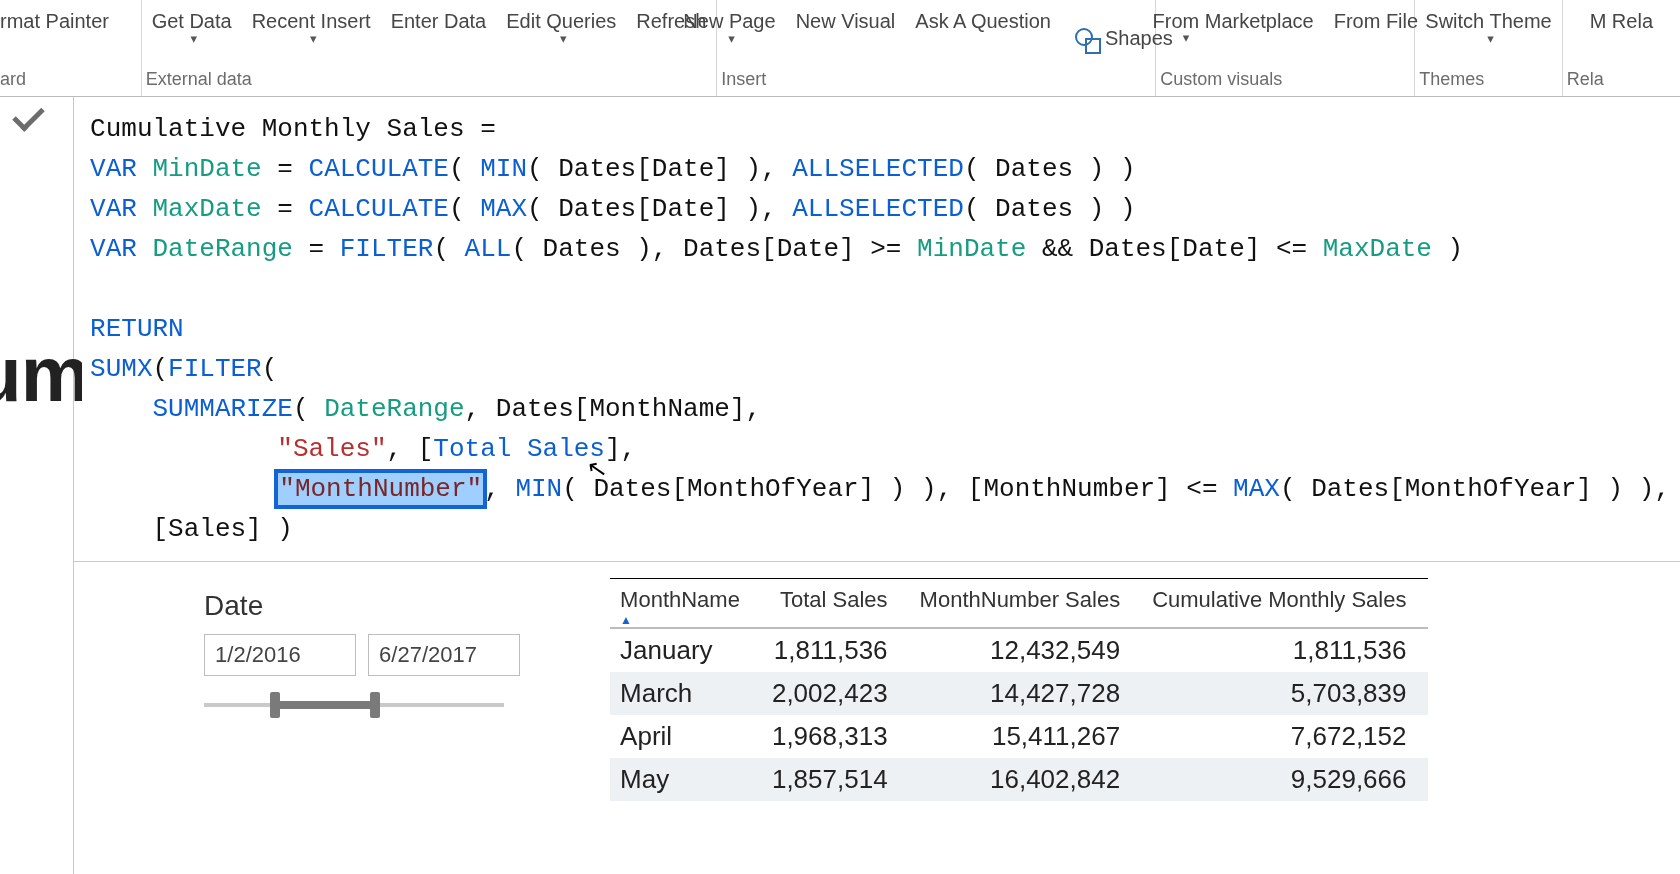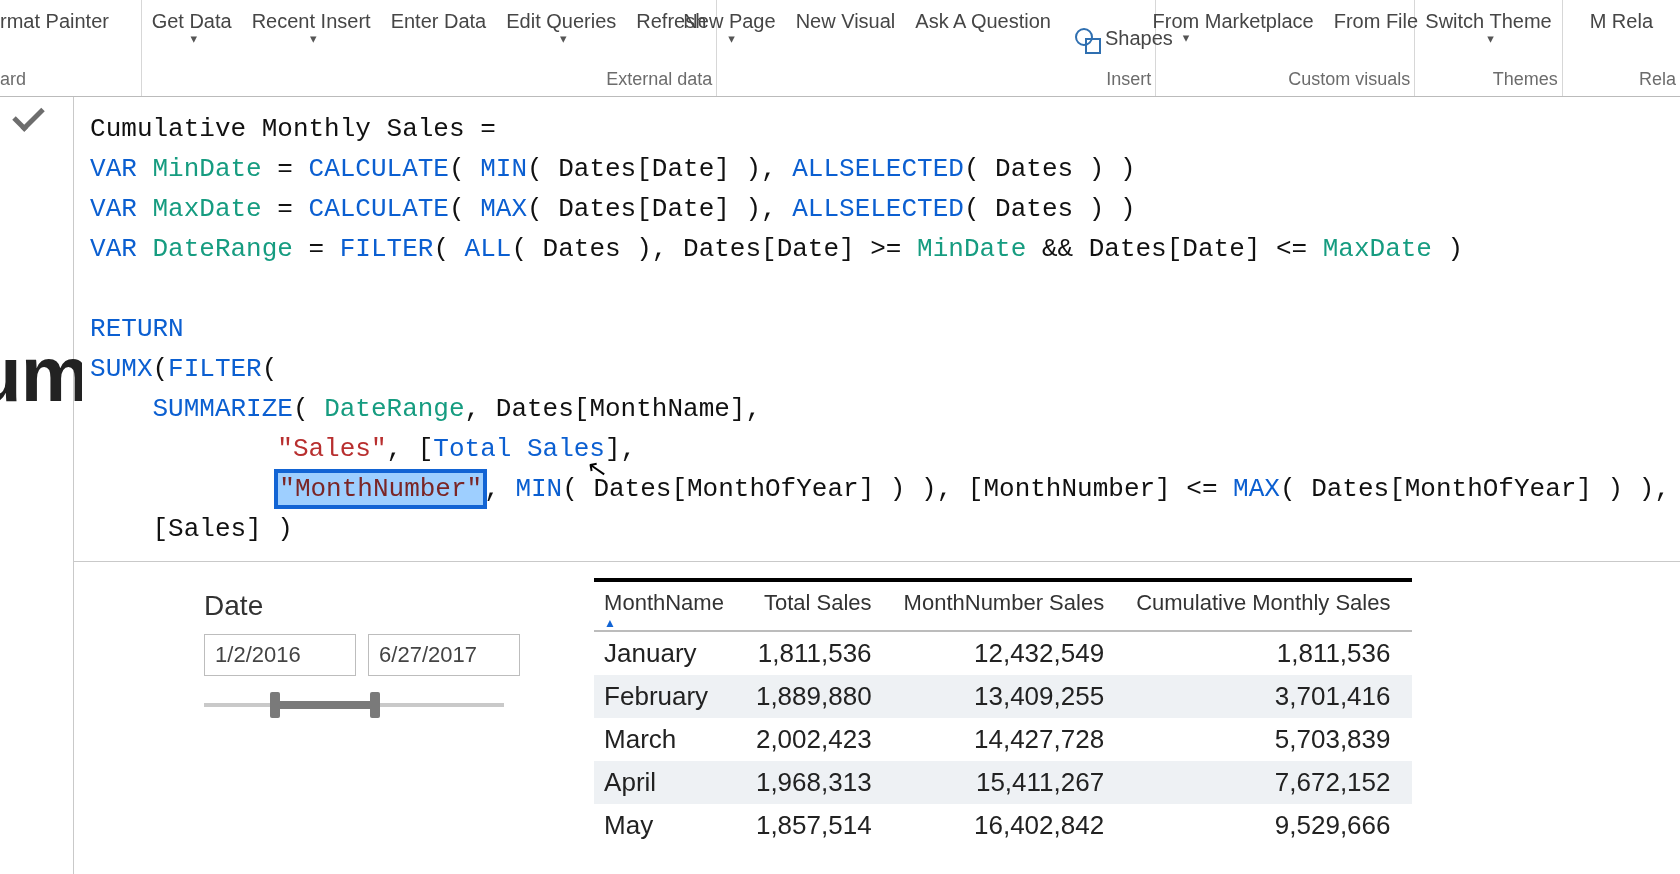--- a/index.html
+++ b/index.html
@@ -38,21 +38,21 @@
   .rgrp .bts {
     display: flex;
     gap: 8px;
     align-items: flex-start;
     height: 54px;
   }
   .rgrp .lbl {
     font-size: 18px;
     color: #6c6c6c;
     padding: 4px 0 6px 0;
-    text-align: right;
+    text-align: left;
     width: 100%;
   }
   .rbtn {
     display: flex;
     flex-direction: column;
     align-items: center;
     justify-content: flex-start;
     line-height: 1.05;
     padding: 0 6px;
     height: 54px;
@@ -219,23 +219,23 @@
     width: 10px; height: 26px;
     background: #7a7a7a;
     border-radius: 2px;
   }
   .slider .h1 { left: 66px; }
   .slider .h2 { left: 166px; }
 
   
   .tablevis {
     position: absolute;
-    left: 520px;
+    left: 536px;
     top: 16px;
-    border-top: 4px solid #000000;
+    border-top: 1px solid #000000;
   }
   table {
     border-collapse: collapse;
     font-size: 26px;
     color: #222;
   }
   th {
     text-align: left;
     font-weight: 400;
     font-size: 22px;
@@ -427,26 +427,20 @@
               <th class="num" data-bind="table.columns.2">MonthNumber Sales</th>
               <th class="num" data-bind="table.columns.3">Cumulative Monthly Sales</th>
             </tr>
           </thead>
           <tbody id="tbody">
               <tr>
                 <td>January</td>
                 <td class="num">1,811,536</td>
                 <td class="num">12,432,549</td>
                 <td class="num">1,811,536</td>
-              </tr>
-              <tr>
-                <td>February</td>
-                <td class="num">1,889,880</td>
-                <td class="num">13,409,255</td>
-                <td class="num">3,701,416</td>
               </tr>
               <tr>
                 <td>March</td>
                 <td class="num">2,002,423</td>
                 <td class="num">14,427,728</td>
                 <td class="num">5,703,839</td>
               </tr>
               <tr>
                 <td>April</td>
                 <td class="num">1,968,313</td>

